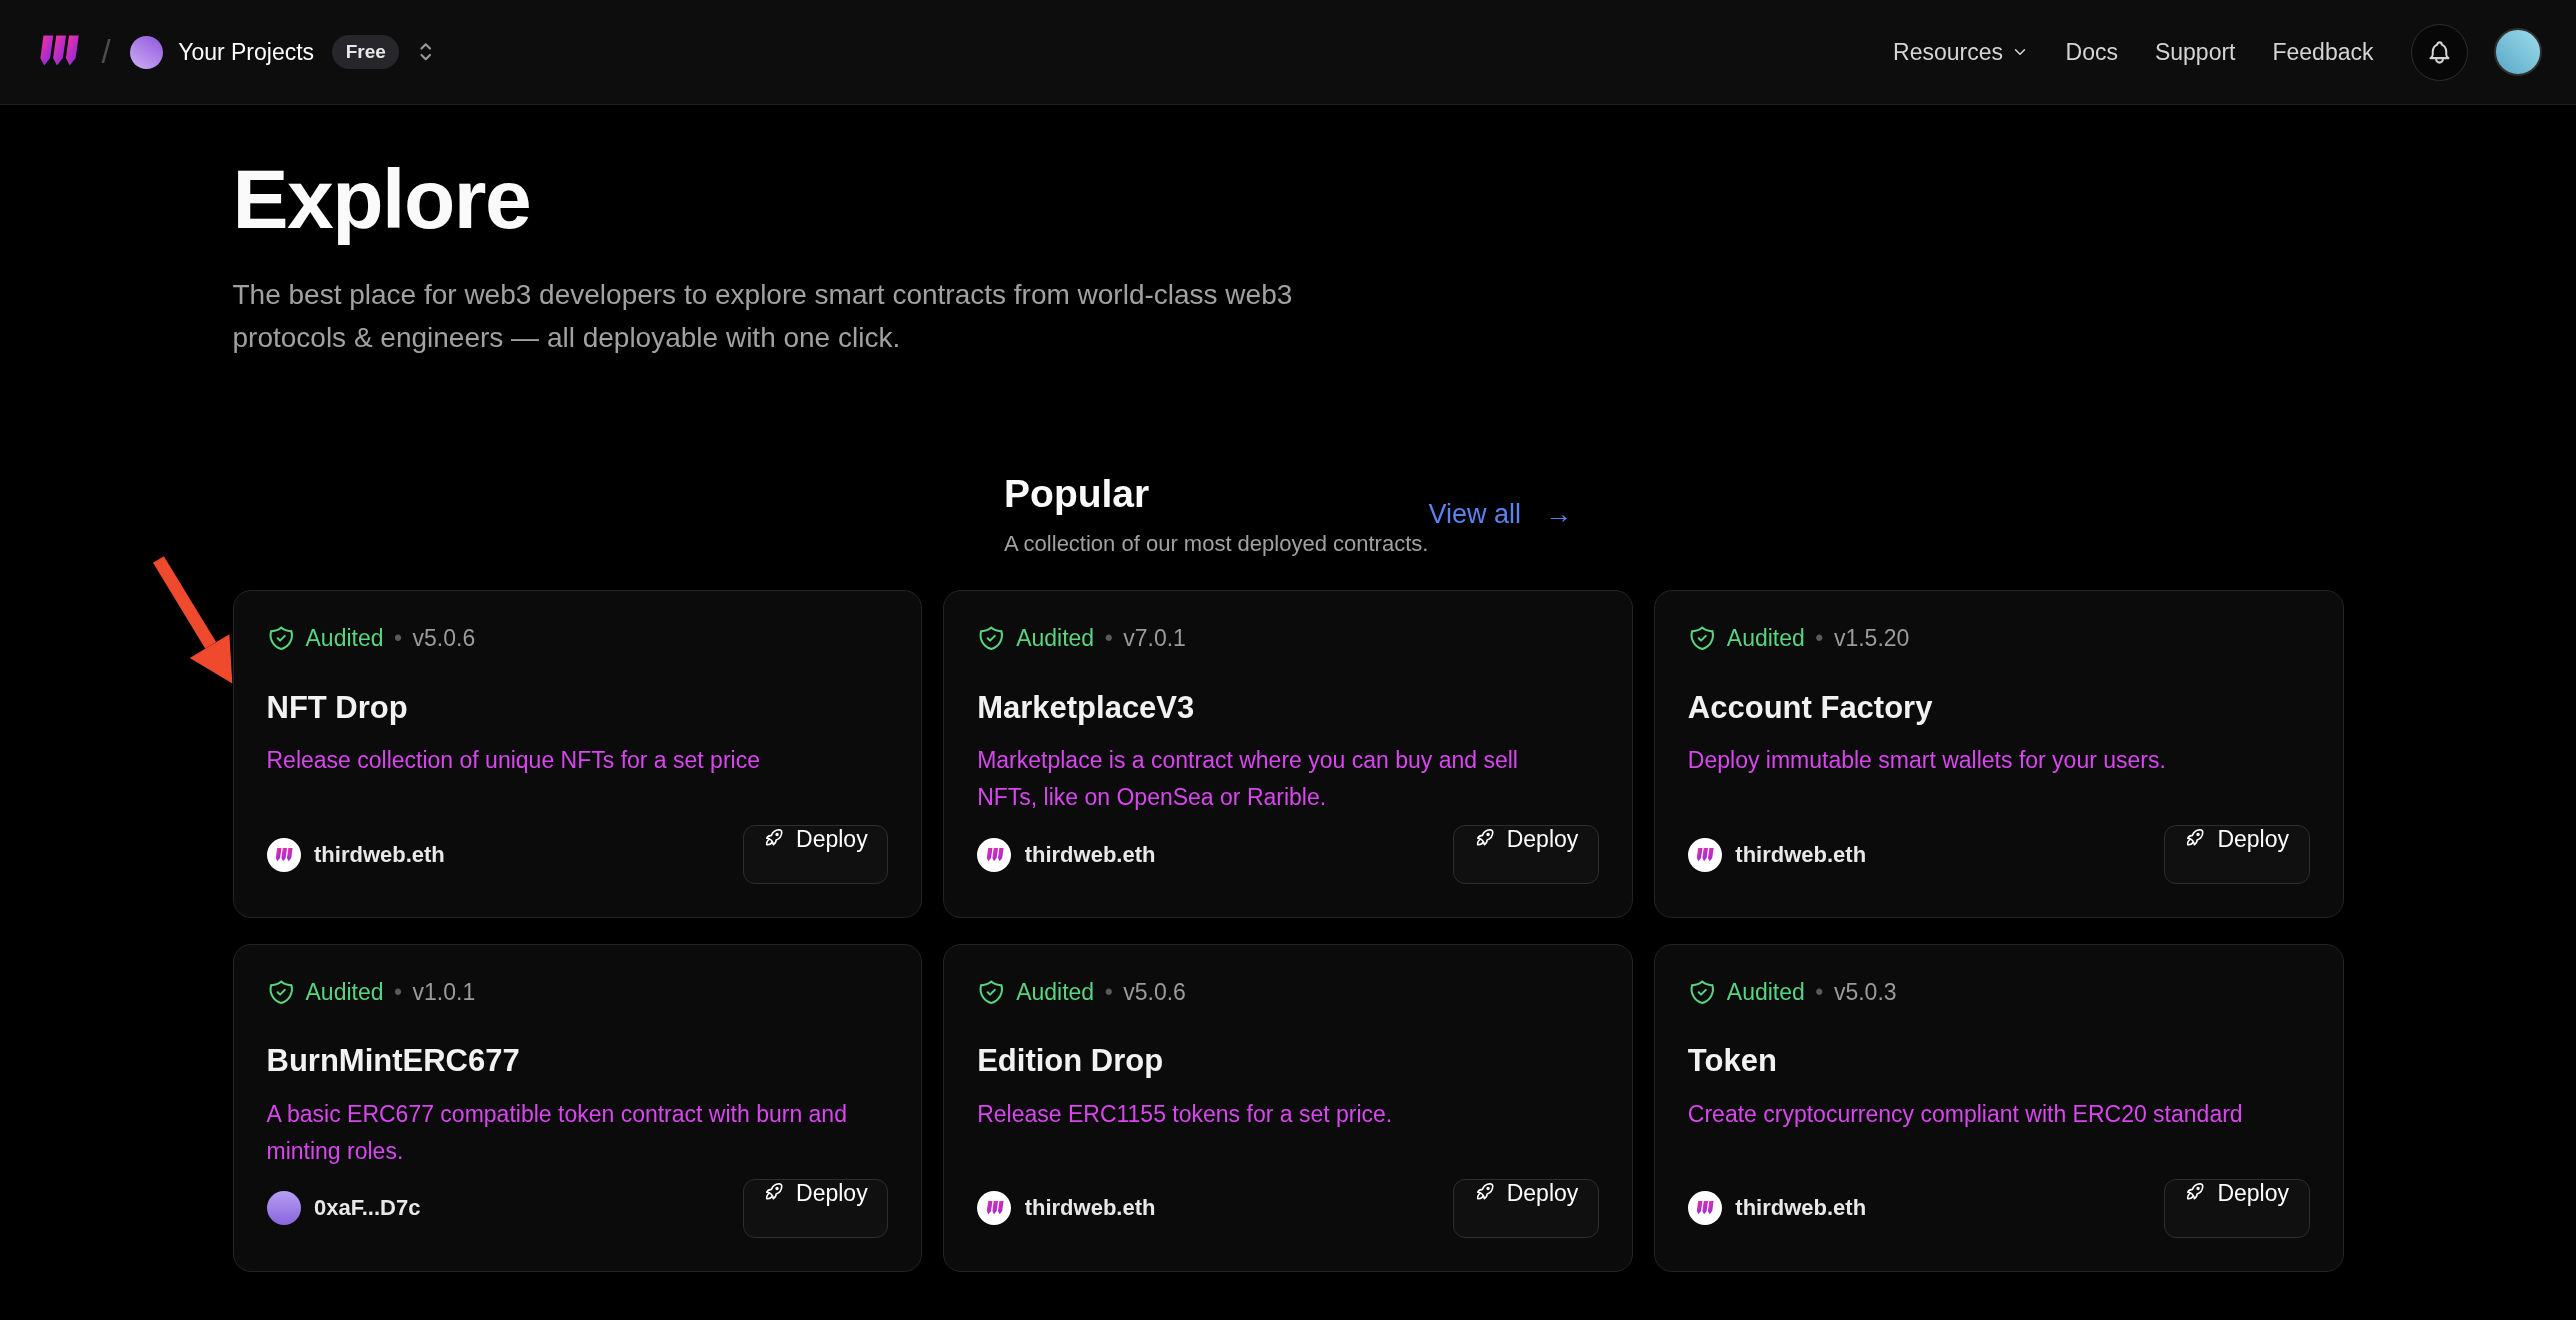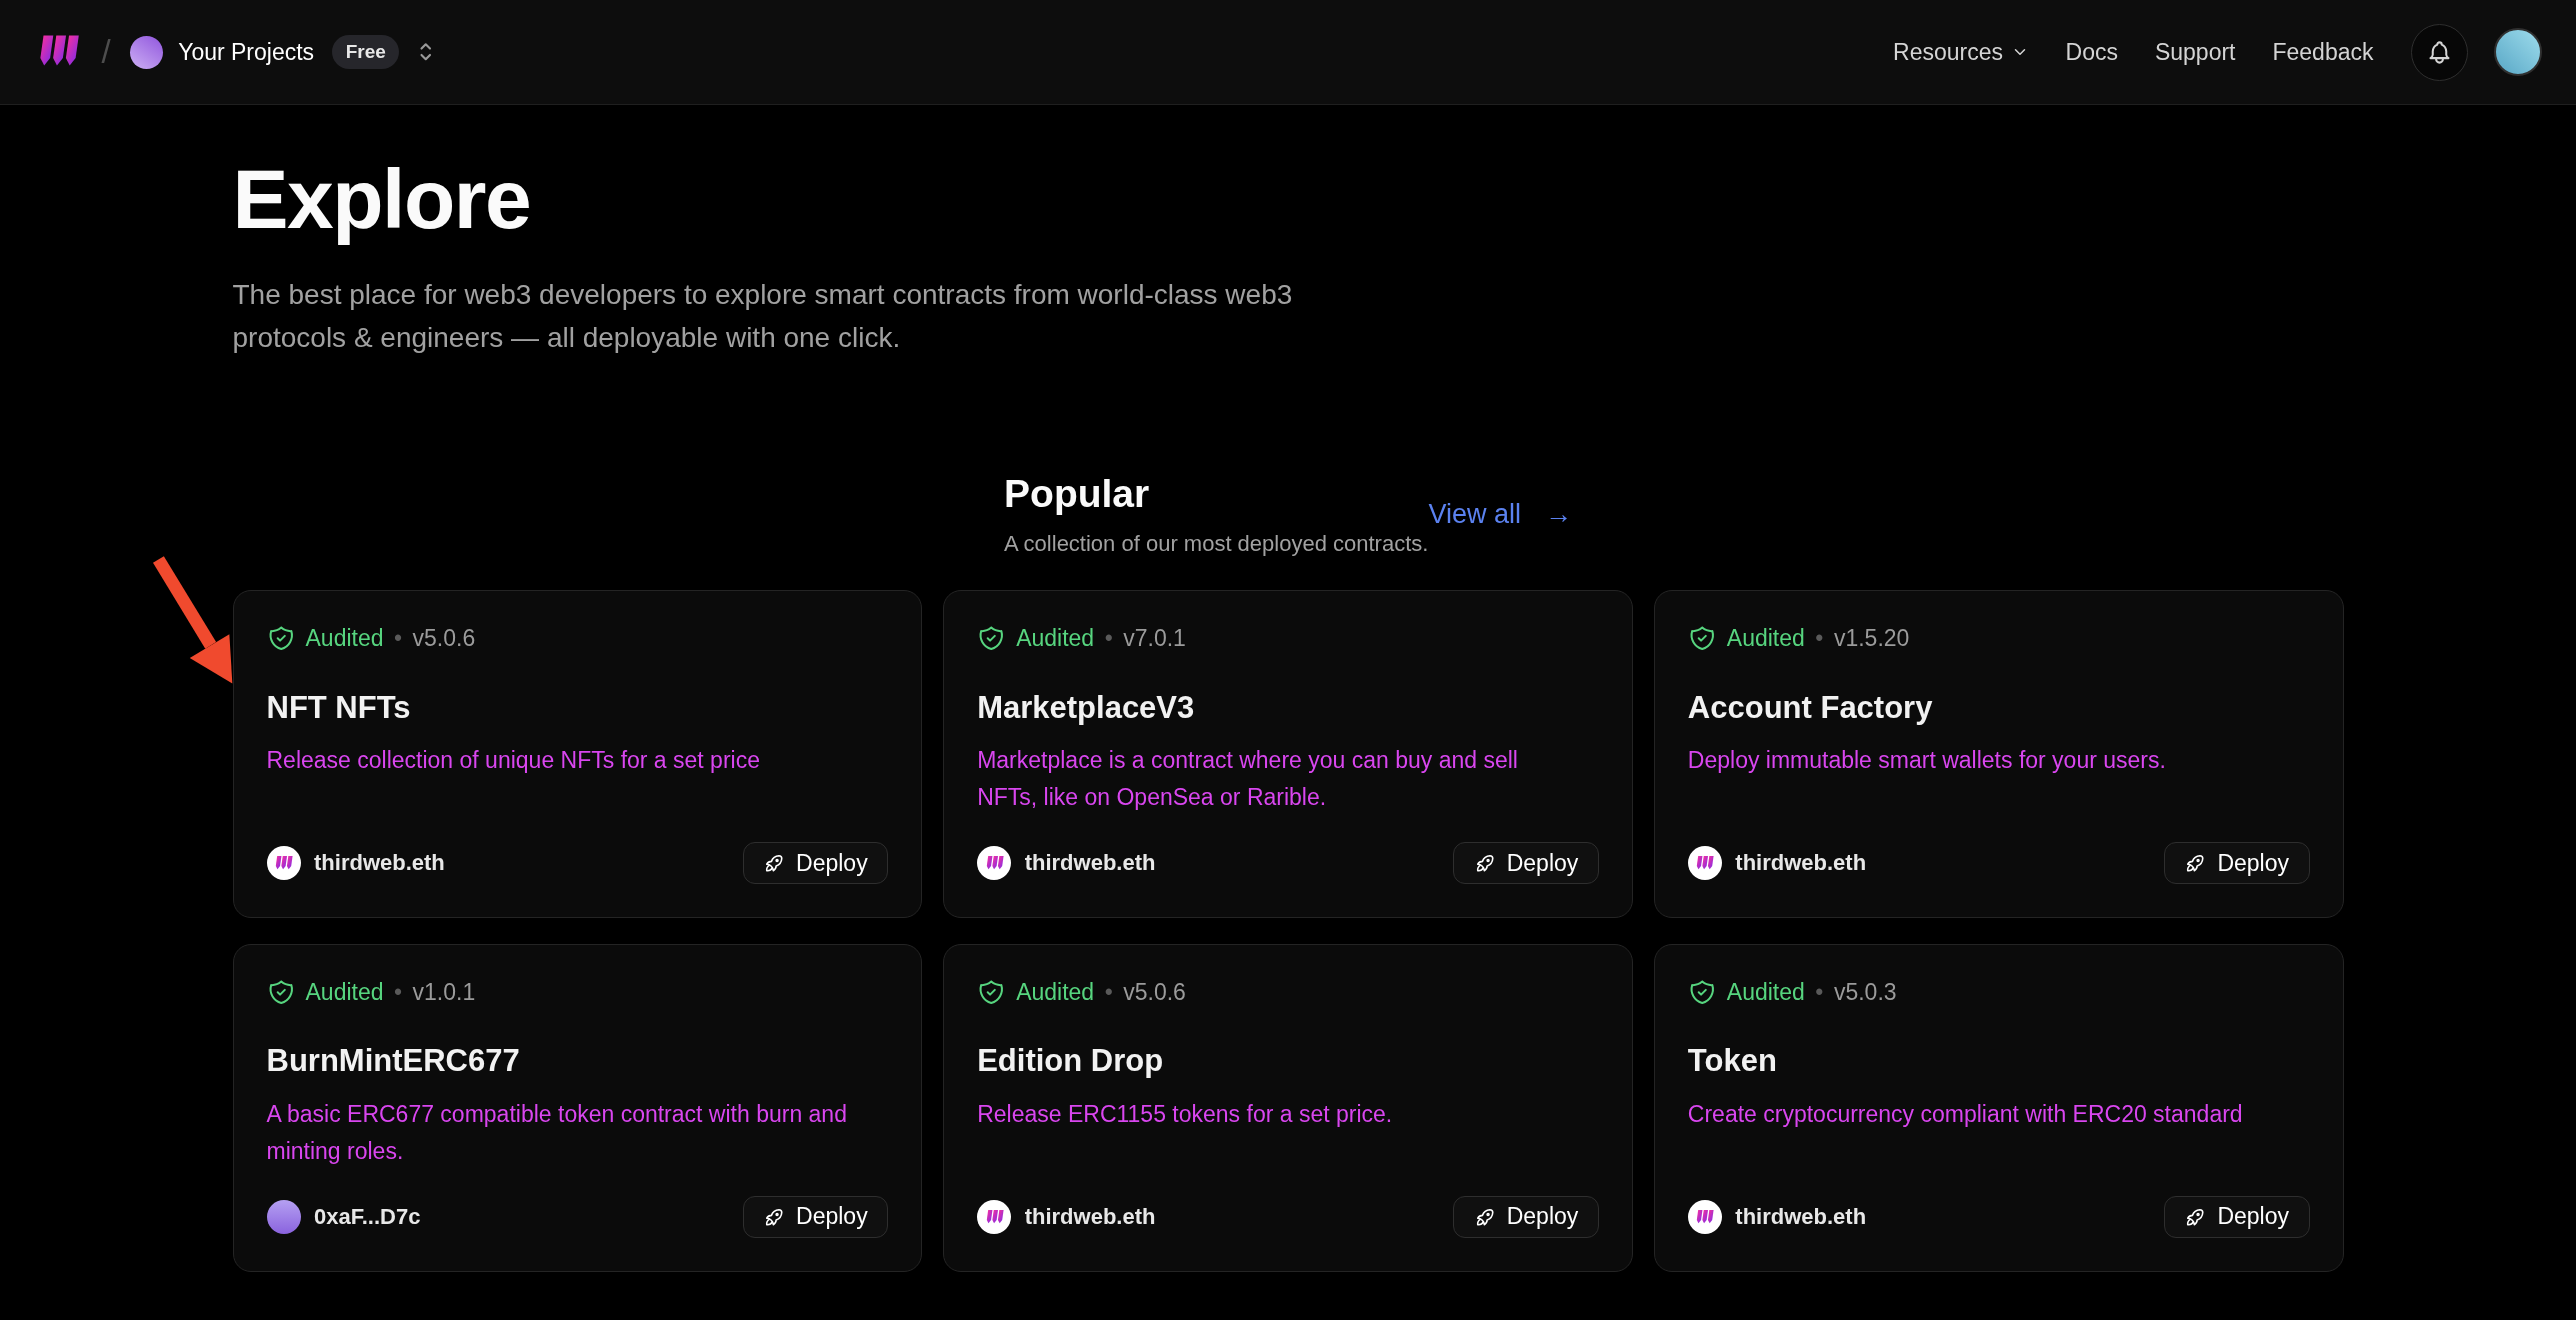--- a/index.html
+++ b/index.html
@@ -102,22 +102,22 @@
   .pub-avatar {
     width: 34px; height: 34px; border-radius: 50%;
     background: #ffffff;
     display: flex; align-items: center; justify-content: center;
     overflow: hidden;
   }
   .pub-avatar.gradient { background: linear-gradient(180deg, #b5a0f2 0%, #8a63de 100%); }
   .pub-name { font-size: 22px; color: #e8e8e8; }
   .deploy-btn {
     margin-left: auto;
-    display: flex; align-items: center; gap: 10.5px;
-    height: 42px; padding: 0 19.5px;
+    display: flex; gap: 10.5px;
+    height: 59px; padding: 0 19.5px;
     background: #101010;
     border: 1.5px solid #2e2e2e; border-radius: 12px;
     color: #ffffff; font-size: 23px; font-weight: 500;
     cursor: pointer;
   }
 
   
   .annotation-arrow { position: absolute; left: 142px; top: 546px; pointer-events: none; }
 
   svg { display: block; }
@@ -201,21 +201,21 @@
         <span>
           <svg width="28.5" height="28.5" viewBox="0 0 24 24" fill="none" stroke="#57d57f" stroke-width="1.7" stroke-linecap="round" stroke-linejoin="round">
             <path d="M12 3a12 12 0 0 0 8.5 3a12 12 0 0 1 -8.5 15a12 12 0 0 1 -8.5 -15a12 12 0 0 0 8.5 -3"></path>
               <path d="M9 12l2 2l4 -4"></path>
           </svg>
         </span>
         <span class="audited">Audited</span>
         <span class="dot">•</span>
         <span class="version">v5.0.6</span>
       </div>
-      <div class="card-title">NFT NFTs</div>
+      <div class="card-title">NFT Drop</div>
       <div class="card-desc">Release collection of unique NFTs for a set price</div>
       <div class="card-footer">
         <span class="pub">
           <span class="pub-avatar">
             <svg width="21" height="16.5" viewBox="0 0 64 48">
                 <g transform="skewX(-8)" fill="url(#twgrad)">
                   <path d="M13 2 h13 v30 l-6.5 10 l-6.5 -10 z"></path>
                   <path d="M30 2 h13 v30 l-6.5 10 l-6.5 -10 z"></path>
                   <path d="M47 2 h13 v30 l-6.5 10 l-6.5 -10 z"></path>
                 </g>

